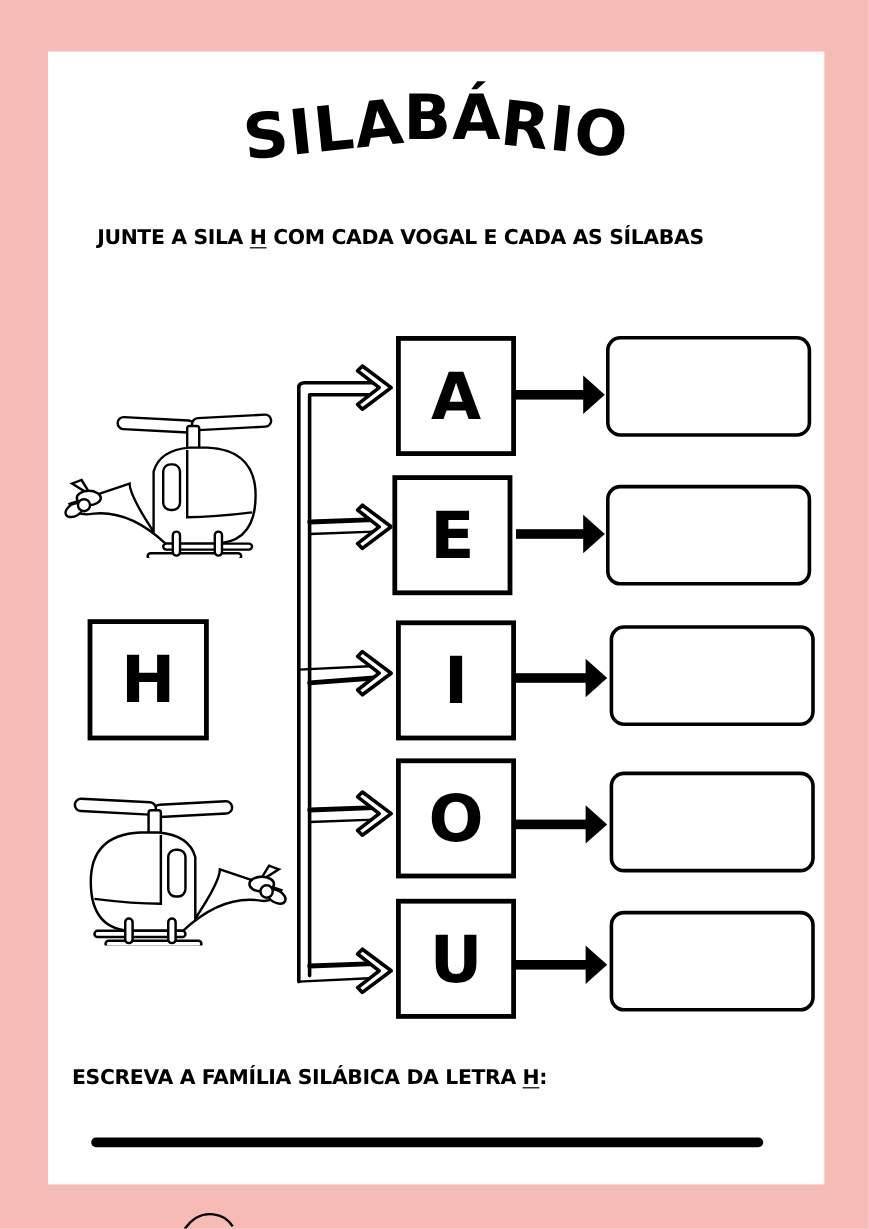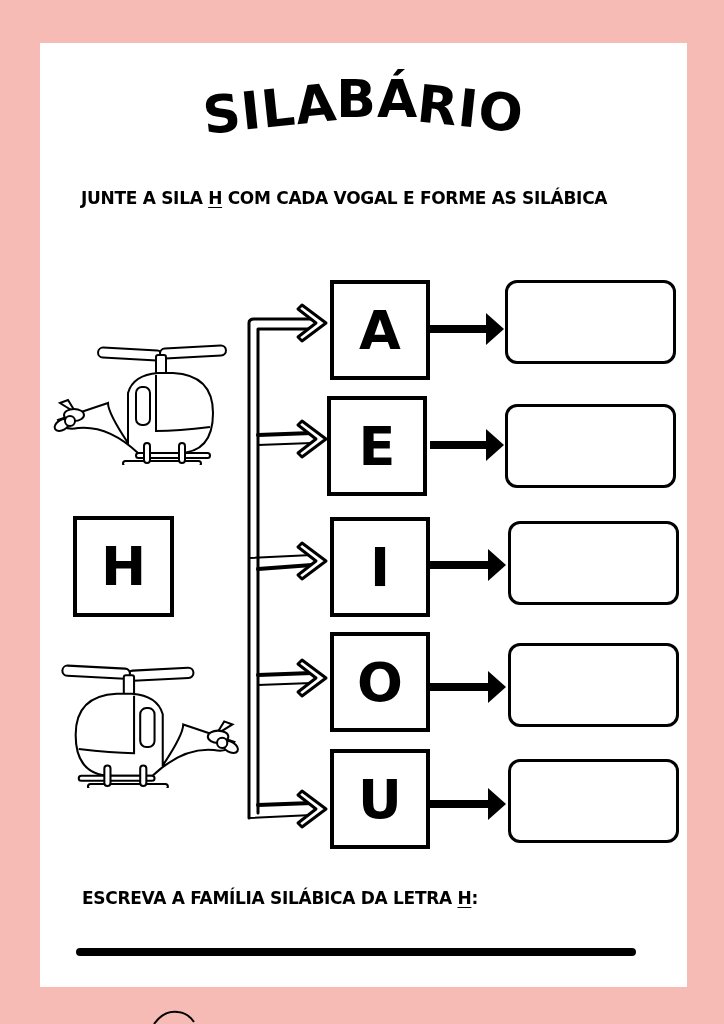--- a/index.html
+++ b/index.html
@@ -5,36 +5,36 @@
   html, body { margin:0; padding:0; }
   body { width:724px; height:1024px; background:#F7BBB5; position:relative; overflow:hidden; font-family:"DejaVu Sans", sans-serif; }
   .page { position:absolute; left:40px; top:43px; width:647px; height:944px; background:#fff; }
   .title { position:absolute; left:0; top:30px; width:647px; text-align:center; font-family:"DejaVu Sans", sans-serif; font-weight:bold; font-size:52px; color:#000; letter-spacing:1px; }
   .title span { display:inline-block; }
   .instr { position:absolute; left:41px; top:145px; font-weight:bold; font-size:17px; color:#000; white-space:nowrap; letter-spacing:-0.3px; }
   .instr u { text-decoration:underline; text-underline-offset:3px; }
   .hbox { position:absolute; left:33px; top:473px; width:93px; height:93px; border:4px solid #000; display:flex; align-items:center; justify-content:center; font-weight:bold; font-size:54px; }
   .vbox { position:absolute; width:92px; height:92px; border:4px solid #000; display:flex; align-items:center; justify-content:center; font-weight:bold; font-size:54px; background:#fff; }
   .ansbox { position:absolute; width:165px; height:78px; border:3px solid #000; border-radius:12px; background:#fff; }
-  .write { position:absolute; left:42px; top:845px; font-weight:bold; font-size:17px; white-space:nowrap; letter-spacing:-0.3px;text-align:right; }
+  .write { position:absolute; left:20px; top:845px; font-weight:bold; font-size:17px; white-space:nowrap; letter-spacing:-0.3px;text-align:right; }
   .write u { text-underline-offset:3px; }
   .line { position:absolute; left:36px; top:905px; width:560px; height:8px; background:#000; border-radius:4px; }
   svg { position:absolute; }
 </style>
 </head>
 <body>
 
 <div class="page">
 
   <div class="title">
     <span style="transform:rotate(-6deg) translateY(6px)">SILA</span><span style="transform:translateY(-4px)">BÁ</span><span style="transform:rotate(6deg) translateY(6px)">RIO</span>
   </div>
 
   <div class="instr">
-    <span>JUNTE A SILA </span><u>H</u><span> COM CADA VOGAL E FORME AS SILÁBICA</span>
+    <span>JUNTE A SILA </span><u>H</u><span> COM CADA VOGAL E CADA AS SÍLABAS</span>
   </div>
 
   <svg style="left:8px;top:300px" width="180" height="122" viewBox="0 0 180 122">
     <g fill="#fff" stroke="#000" stroke-width="2">
       <rect x="50" y="6" width="64" height="10" rx="5" transform="rotate(3 82 11)"></rect>
       <rect x="112" y="4" width="66" height="10" rx="5" transform="rotate(-3 145 9)"></rect>
       <rect x="108" y="12" width="10" height="20" rx="2"></rect>
       <path d="M80 100 Q60 70 60 60 Q30 70 10 77 Q15 88 30 85 Q60 82 90 110 L130 110 Q165 110 165 70 Q165 32 125 30 L110 30 Q85 32 80 50 Z"></path>
       <rect x="88" y="44" width="14" height="38" rx="6"></rect>
       <path d="M108 32 L108 88 Q130 88 162 84"></path>

